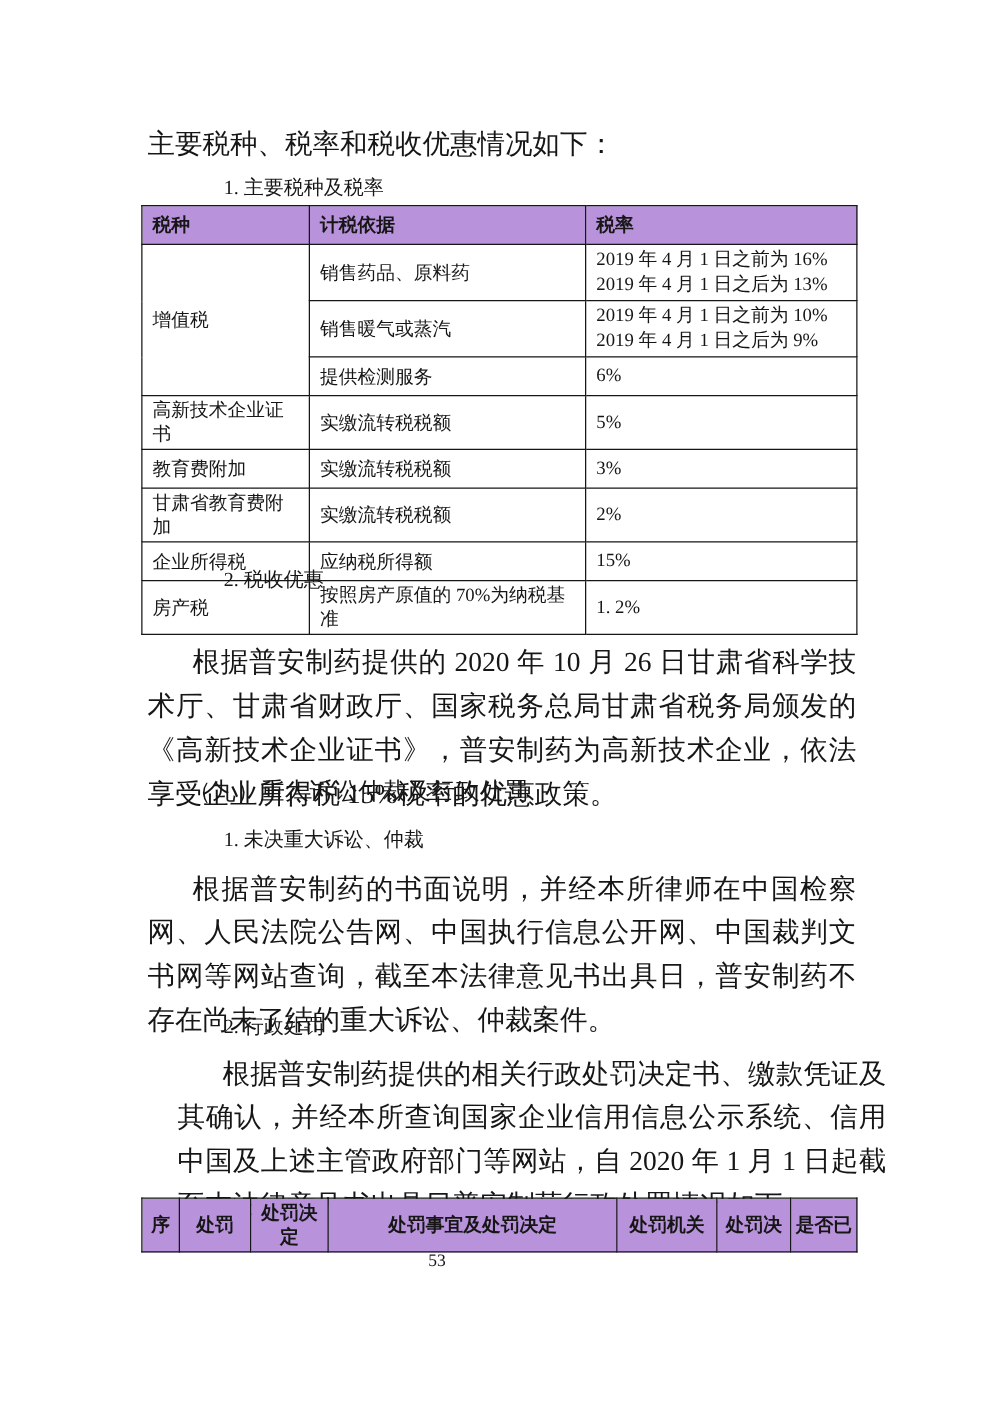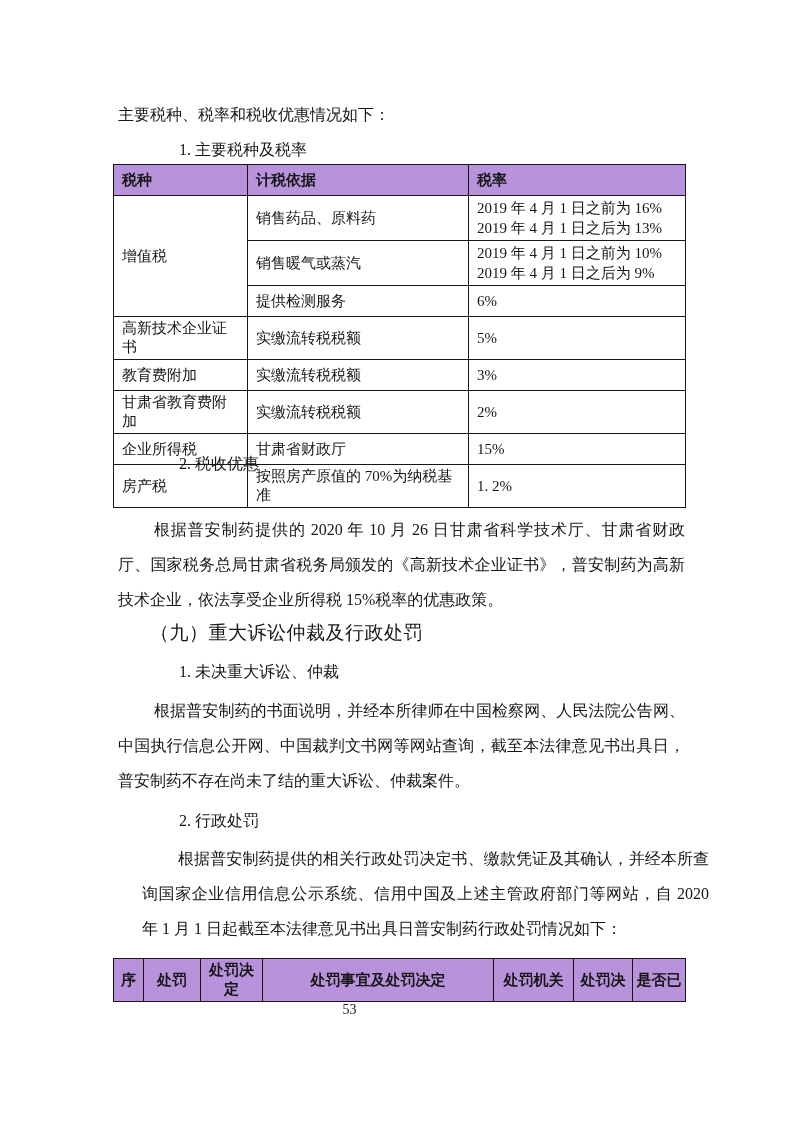--- a/index.html
+++ b/index.html
@@ -4,21 +4,21 @@
 <style>
   * { margin: 0; padding: 0; box-sizing: border-box; }
   html, body { background: #ffffff; }
   body {
     width: 793px; height: 1122px;
     position: relative;
     font-family: "Liberation Serif", "DejaVu Serif", serif;
     color: #161616;
   }
   .abs { position: absolute; }
-  .body-text { font-size: 16px; line-height: 35px; }
+  .body-text { font-size: 22px; line-height: 35px; }
   .para {
     width: 567px;
     text-align: justify;
     text-align-last: left;
     text-indent: 36px;
   }
   .num-heading { font-size: 16px; margin-left: 29px; }
   .section-heading { font-size: 19px; font-weight: normal; letter-spacing: 0.5px; }
 
   table { border-collapse: collapse; table-layout: fixed; }
@@ -85,21 +85,21 @@
     <td>实缴流转税税额</td>
     <td>3%</td>
   </tr>
   <tr class="r-1line">
     <td>甘肃省教育费附加</td>
     <td>实缴流转税税额</td>
     <td>2%</td>
   </tr>
   <tr class="r-1line">
     <td>企业所得税</td>
-    <td>甘肃省财政厅</td>
+    <td>应纳税所得额</td>
     <td>15%</td>
   </tr>
   <tr class="r-1line">
     <td>房产税</td>
     <td>按照房产原值的 70%为纳税基准</td>
     <td>1. 2%</td>
   </tr>
 </tbody>
   </table>
 

